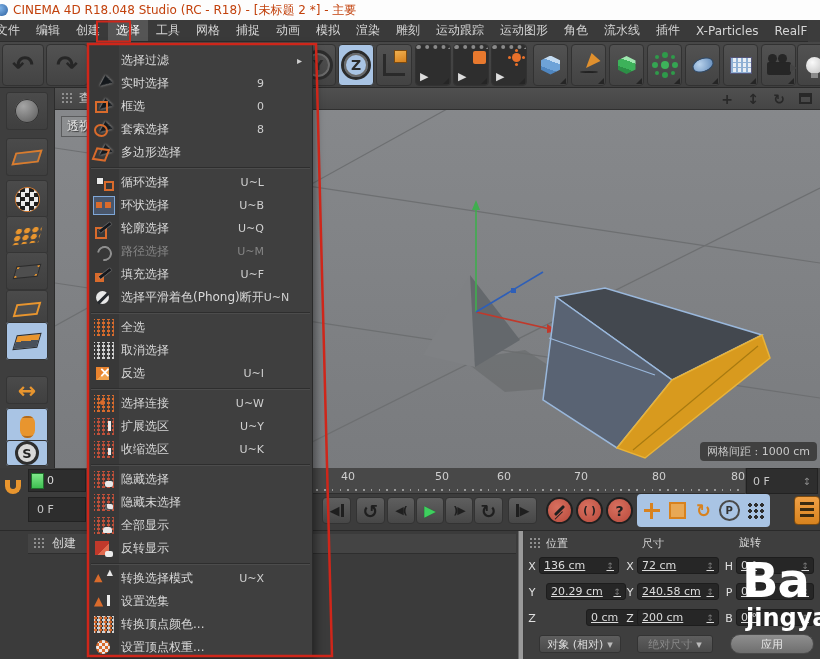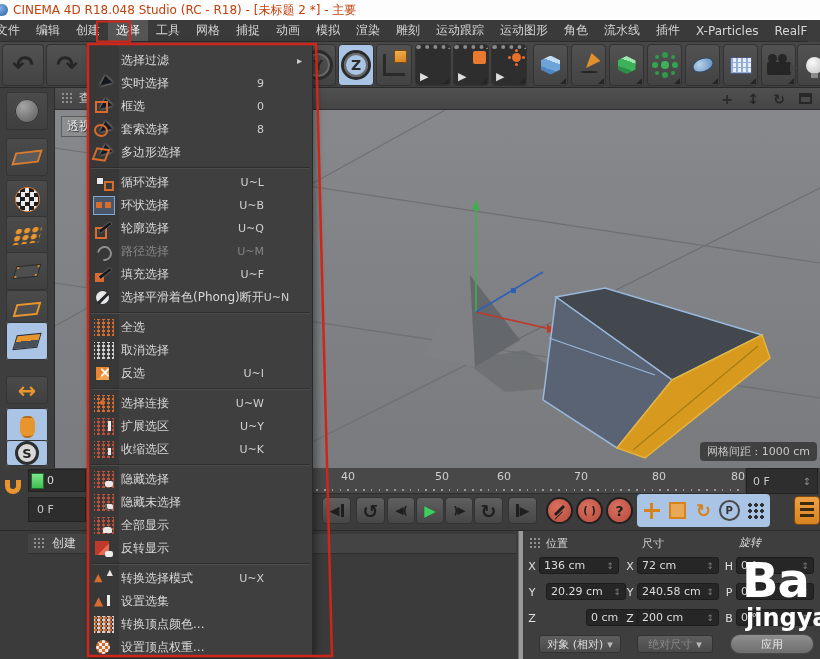--- a/index.html
+++ b/index.html
@@ -115,21 +115,21 @@
   .kfbtn{position:absolute;left:794px;top:496px;width:26px;height:29px;background:linear-gradient(#f0a045,#d8831e);border:1px solid #7a4a10;border-radius:4px;}
   .kfbtn::before{content:"";display:block;margin:5px auto 0;width:14px;height:17px;background:repeating-linear-gradient(#3a2a10 0 3px,transparent 3px 6px);}
 
   
   .bottom{position:absolute;left:0;top:530px;width:820px;height:129px;background:#3b3b3b;border-top:1px solid #2a2a2a;}
   .matmenu{position:absolute;left:28px;top:3px;width:488px;height:20px;background:#444;display:flex;align-items:center;gap:7px;padding:0 5px;color:#d6d6d6;font-size:12px;border-bottom:1px solid #2e2e2e;}
   .splitter{position:absolute;left:518px;top:0;width:5px;height:129px;background:#9a9a9a;border-left:1px solid #6a6a6a;}
   
   .coords{position:absolute;left:524px;top:0;width:296px;height:129px;background:#3e3e3e;color:#d8d8d8;font-size:11px;}
   .c-label{position:absolute;width:12px;text-align:center;color:#e0e0e0;}
-  .c-field{position:absolute;height:17px;background:#262626;border:1px solid #1d1d1d;border-radius:3px;display:flex;align-items:center;padding:0 4px;color:#dcdcdc;}
+  .c-field{position:absolute;height:17px;background:#262626;border:1px solid #1d1d1d;border-radius:3px;display:flex;align-items:center;padding:0 4px;color:#dcdcdc;text-decoration:underline;}
   .c-field::after{content:"↕";margin-left:auto;color:#7a7a7a;font-size:9px;}
   .c-dd{position:absolute;height:18px;background:linear-gradient(#5e5e5e,#4a4a4a);border:1px solid #333;border-radius:3px;display:flex;align-items:center;justify-content:center;gap:4px;font-size:11px;color:#ddd;}
   .c-dd::after{content:"▾";color:#bbb;}
   .c-dd.disabled{color:#8a8a8a;}
   .c-apply{position:absolute;height:20px;background:linear-gradient(#8f8f8f,#6e6e6e);border:1px solid #4a4a4a;border-radius:10px;display:flex;align-items:center;justify-content:center;color:#e8e8e8;}
 
   
   .menu{position:absolute;left:88px;top:44px;width:225px;height:614px;background:linear-gradient(90deg,#383838 0 30px,#3f3f3f 30px);border:1px solid #2a2a2a;box-shadow:3px 3px 8px rgba(0,0,0,.4);z-index:30;padding-top:4px;overflow:hidden;}
   .mi{height:23px;display:flex;align-items:center;padding-left:5px;color:#d8d8d8;font-size:12px;}
   .mi .ml{white-space:nowrap;}
@@ -399,21 +399,21 @@
   <div class="bottom">
     <div class="matmenu">
       <span class="grip"></span>
       <span>创建</span>
     </div>
     <div class="splitter"></div>
     <div class="coords">
       <span class="grip" style="position:absolute;left:5px;top:6px;"></span>
       <span style="position:absolute;left:22px;top:5px;">位置</span>
       <span style="position:absolute;left:118px;top:5px;">尺寸</span>
-      <span style="position:absolute;left:215px;top:4px;font-style:italic;">旋转</span>
+      <span style="position:absolute;left:215px;top:4px;">旋转</span>
 
       <span class="c-label" style="left:2px;top:29px;">X</span>
       <div class="c-field" style="left:15px;top:26px;width:80px;">
           <span>136 cm</span>
         </div>
       <span class="c-label" style="left:100px;top:29px;">X</span>
       <div class="c-field" style="left:113px;top:26px;width:82px;">
           <span>72 cm</span>
         </div>
       <span class="c-label" style="left:199px;top:29px;">H</span>

